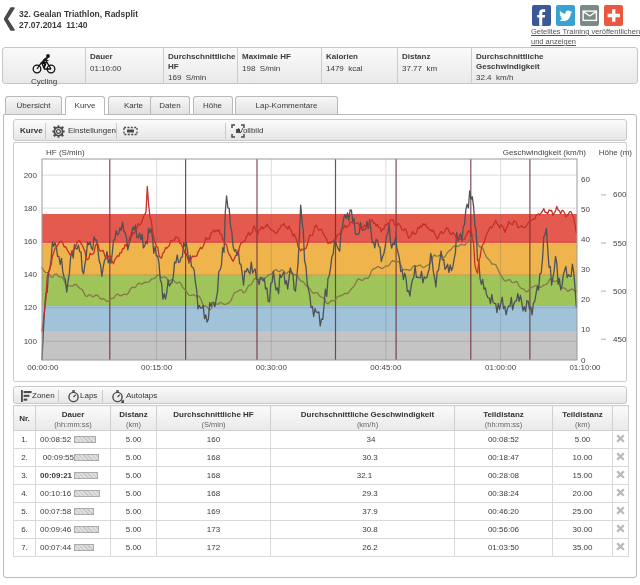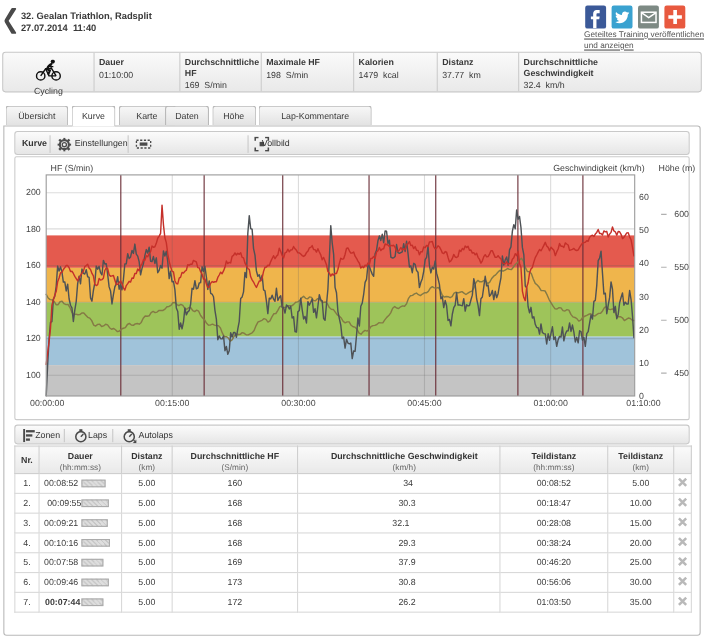--- a/index.html
+++ b/index.html
@@ -299,21 +299,21 @@
 <td class="c">168</td>
 <td class="c" style="padding-left:15px">30.3</td>
 <td class="c">00:18:47</td>
 <td class="c">10.00</td>
 <td class="c"><svg width="9" height="9" viewBox="0 0 9 9">
             <path d="M1.2 1.2 L7.8 7.8 M7.8 1.2 L1.2 7.8" stroke="#b9b9b9" stroke-width="2.3"></path>
           </svg></td>
 </tr>
 <tr>
 <td class="c">3.</td>
-<td><span style="display:inline-block;width:38px;padding-left:4px;">00:09:21</span><span class="bar" style="width:24px"></span></td>
+<td><span style="display:inline-block;width:38px;padding-left:4px;font-weight:bold;">00:09:21</span><span class="bar" style="width:24px"></span></td>
 <td class="c">5.00</td>
 <td class="c">168</td>
 <td class="c" style="padding-left:4px">32.1</td>
 <td class="c">00:28:08</td>
 <td class="c">15.00</td>
 <td class="c"><svg width="9" height="9" viewBox="0 0 9 9">
             <path d="M1.2 1.2 L7.8 7.8 M7.8 1.2 L1.2 7.8" stroke="#b9b9b9" stroke-width="2.3"></path>
           </svg></td>
 </tr>
 <tr>
@@ -347,21 +347,21 @@
 <td class="c">173</td>
 <td class="c" style="padding-left:15px">30.8</td>
 <td class="c">00:56:06</td>
 <td class="c">30.00</td>
 <td class="c"><svg width="9" height="9" viewBox="0 0 9 9">
             <path d="M1.2 1.2 L7.8 7.8 M7.8 1.2 L1.2 7.8" stroke="#b9b9b9" stroke-width="2.3"></path>
           </svg></td>
 </tr>
 <tr>
 <td class="c">7.</td>
-<td><span style="display:inline-block;width:38px;padding-left:4px;font-weight:bold;text-align:center;">00:07:44</span><span class="bar" style="width:20px"></span></td>
+<td><span style="display:inline-block;width:38px;padding-left:4px;font-weight:normal;">00:07:44</span><span class="bar" style="width:20px"></span></td>
 <td class="c">5.00</td>
 <td class="c">172</td>
 <td class="c" style="padding-left:15px">26.2</td>
 <td class="c">01:03:50</td>
 <td class="c">35.00</td>
 <td class="c"><svg width="9" height="9" viewBox="0 0 9 9">
             <path d="M1.2 1.2 L7.8 7.8 M7.8 1.2 L1.2 7.8" stroke="#b9b9b9" stroke-width="2.3"></path>
           </svg></td>
 </tr>
 </tbody>

